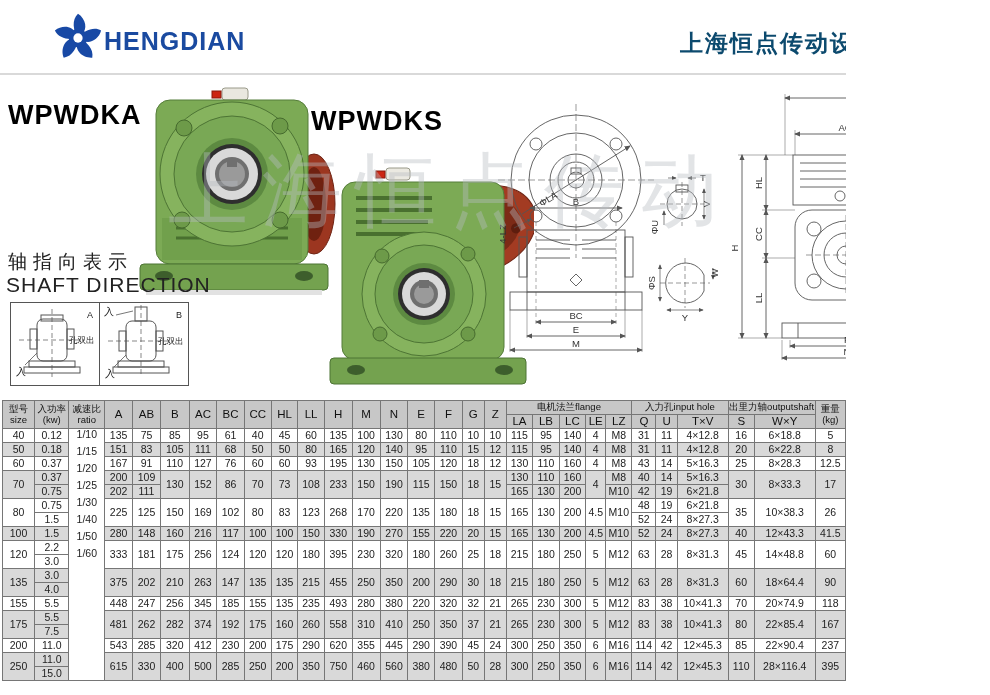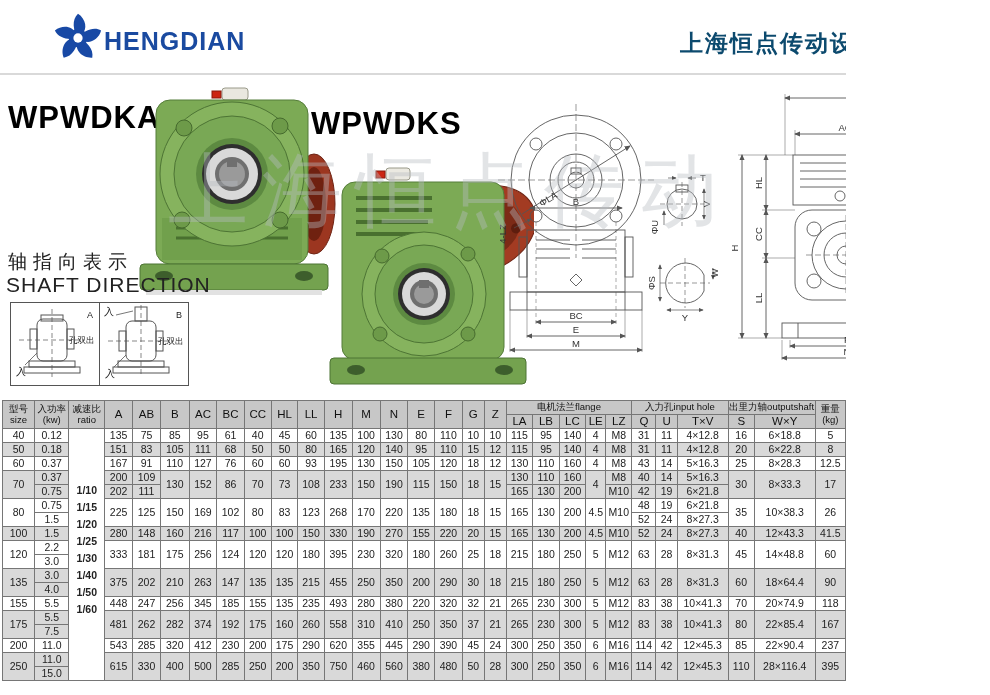--- a/index.html
+++ b/index.html
@@ -3,41 +3,41 @@
 <meta charset="utf-8">
 <style>
   html,body{margin:0;padding:0;background:#fff;}
   .page{position:relative;width:846px;height:695px;background:#fff;overflow:hidden;
         font-family:"Liberation Sans",sans-serif;color:#111;}
   .abs{position:absolute;}
   .brand-name{font-size:25px;font-weight:bold;color:#1a4aa0;letter-spacing:1px;}
   .company{font-size:23px;font-weight:bold;color:#0c4a6e;font-family:"Liberation Serif",serif;
            text-align:right;letter-spacing:2px;}
   .rule{height:2px;background:#d9d9d9;}
-  .model-label{font-size:31px;font-weight:bold;color:#000;letter-spacing:1px;}
+  .model-label{font-size:27px;font-weight:bold;color:#000;letter-spacing:1px;}
   .sd-zh{font-size:19px;color:#222;letter-spacing:6px;}
   .sd-en{font-size:21px;color:#222;letter-spacing:1px;}
   .watermark{font-size:80px;color:#b7bcc2;opacity:.40;letter-spacing:14px;white-space:nowrap;
              font-family:Liberation Sans, sans-serif;pointer-events:none;z-index:6;}
   .sd-box{border:1px solid #555;display:flex;}
   .sd-cell{width:88px;height:82px;position:relative;}
   .sd-cell + .sd-cell{border-left:1px solid #555;}
   svg text{font-family:"Liberation Sans",sans-serif;}
   
   table.spec{border-collapse:collapse;table-layout:fixed;z-index:4;}
   .spec th,.spec td{border:1px solid #767676;text-align:center;padding:0;overflow:hidden;
                     vertical-align:middle;}
   .spec thead tr{height:14px;}
   .spec th{background:#c7c7c7;font-weight:normal;font-size:9.5px;line-height:1.12;color:#111;margin-top:16px;}
   .spec th.dim{font-size:11.5px;}
   .spec tbody tr{height:14px;}
   .spec td{font-size:10.5px;line-height:1;color:#222;background:#fff;}
   .spec td.shade{background:#d9d9d9;}
   .spec td.ratio-cell{vertical-align:top;background:#fff;}
-  .ratio-stack{padding-top:56px;font-weight:bold;}
+  .ratio-stack{}
   .ratio-stack div{height:17px;font-size:10.5px;}
 </style>
 </head>
 <body>
 
 <div class="page">
 
   <svg class="abs" style="left:53px;top:10px" width="50" height="56" viewBox="-35 -38 70 76">
     <g fill="#1849a5">
       <path d="M0,-34 C11,-27 14,-12 5,-5 L0,-1 C-7,-10 -9,-26 0,-34 Z"></path>

